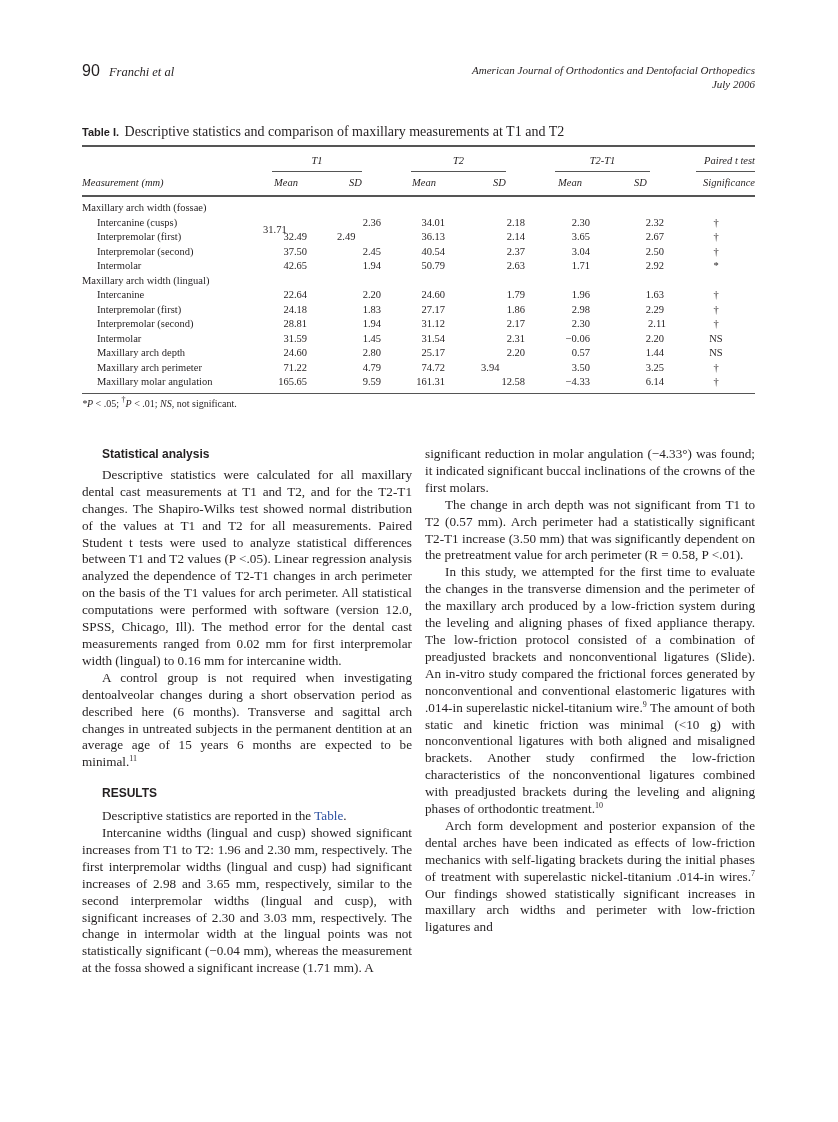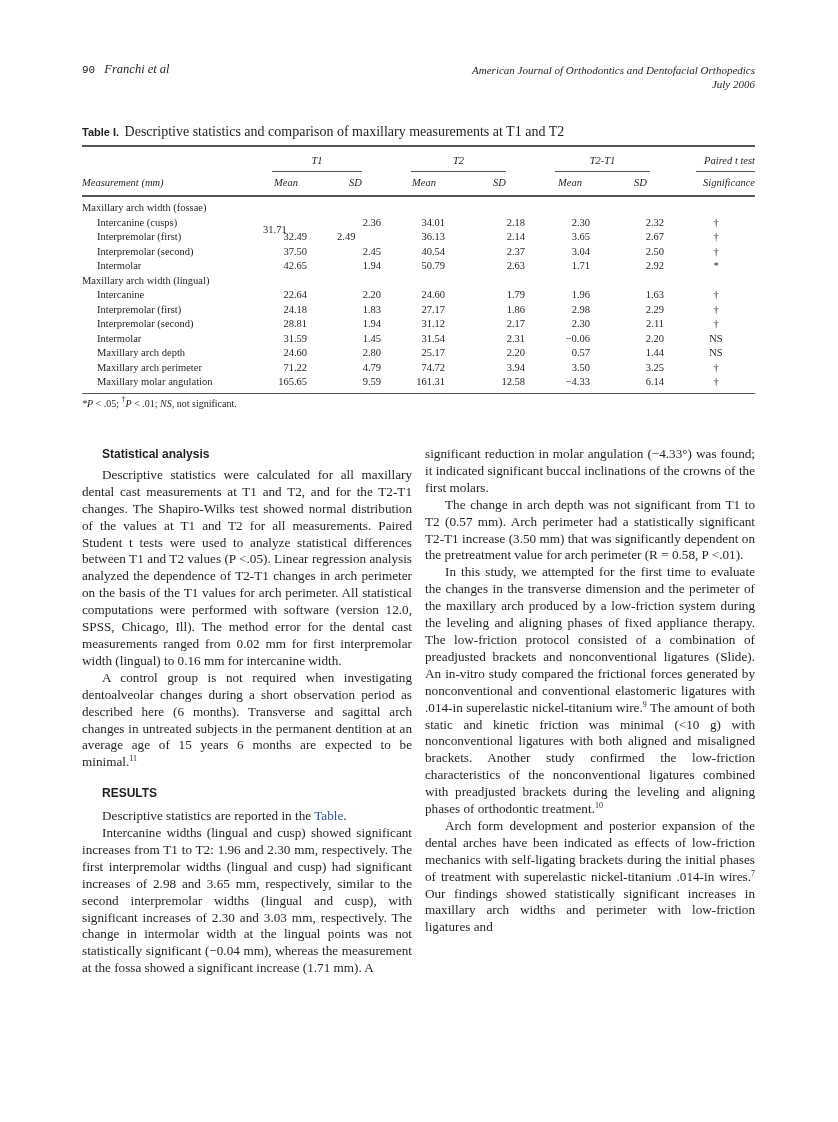--- a/index.html
+++ b/index.html
@@ -1,19 +1,19 @@
 <!DOCTYPE html>
 <html><head>
 <meta charset="utf-8">
 <style>
   html, body { margin:0; padding:0; background:#fff; }
   body { width:838px; height:1122px; position:relative; font-family:"Liberation Serif", serif; color:#231f20; overflow:hidden; }
   .abs { position:absolute; }
   .hdr-left { left:82px; top:62px; font-size:12.5px; }
-  .hdr-left .pg { font-family:Liberation Mono, monospace; font-size:11px; margin-right:6px; }
+  .hdr-left .pg { font-family:Liberation Sans, sans-serif; font-size:16px; margin-right:6px; }
   .hdr-left .auth { font-style:italic; }
   .hdr-right { right:83px; top:64px; font-size:11px; font-style:italic; text-align:right; line-height:13.5px; }
   .tbl-title { left:82px; top:124px; font-size:14px; }
   .tbl-title .lbl { font-family:"Liberation Sans", sans-serif; font-size:11px; font-weight:bold; margin-right:2px; }
   .rule { position:absolute; background:#555; }
   .th { position:absolute; font-size:10.5px; font-style:italic; }
   .cell { position:absolute; font-size:10.5px; }
   .footnote { left:82px; top:398px; font-size:10px; }
   .col { position:absolute; width:330px; font-size:13.2px; line-height:16.9px; text-align:justify; }
   .col p { margin:0; text-indent:20px; }
@@ -111,21 +111,21 @@
     <div class="cell" style="top: 303.5px; left: 481px; width: 44px; text-align: right;">1.86</div>
     <div class="cell" style="top: 303.5px; left: 546px; width: 44px; text-align: right;">2.98</div>
     <div class="cell" style="top: 303.5px; left: 620px; width: 44px; text-align: right;">2.29</div>
     <div class="cell" style="top: 303.5px; left: 705px; width: 22px; text-align: center;">†</div>
     <div class="cell" style="left: 97px; top: 318px;">Interpremolar (second)</div>
     <div class="cell" style="top: 318px; left: 263px; width: 44px; text-align: right;">28.81</div>
     <div class="cell" style="top: 318px; left: 337px; width: 44px; text-align: right;">1.94</div>
     <div class="cell" style="top: 318px; left: 401px; width: 44px; text-align: right;">31.12</div>
     <div class="cell" style="top: 318px; left: 481px; width: 44px; text-align: right;">2.17</div>
     <div class="cell" style="top: 318px; left: 546px; width: 44px; text-align: right;">2.30</div>
-    <div class="cell" style="top: 318px; left: 620px; width: 44px; text-align: right;">2.11</div>
+    <div class="cell" style="top: 318px; left: 648px; width: 44px; ">2.11</div>
     <div class="cell" style="top: 318px; left: 705px; width: 22px; text-align: center;">†</div>
     <div class="cell" style="left: 97px; top: 332.5px;">Intermolar</div>
     <div class="cell" style="top: 332.5px; left: 263px; width: 44px; text-align: right;">31.59</div>
     <div class="cell" style="top: 332.5px; left: 337px; width: 44px; text-align: right;">1.45</div>
     <div class="cell" style="top: 332.5px; left: 401px; width: 44px; text-align: right;">31.54</div>
     <div class="cell" style="top: 332.5px; left: 481px; width: 44px; text-align: right;">2.31</div>
     <div class="cell" style="top: 332.5px; left: 546px; width: 44px; text-align: right;">−0.06</div>
     <div class="cell" style="top: 332.5px; left: 620px; width: 44px; text-align: right;">2.20</div>
     <div class="cell" style="top: 332.5px; left: 705px; width: 22px; text-align: center;">NS</div>
     <div class="cell" style="left: 97px; top: 347px;">Maxillary arch depth</div>
@@ -133,21 +133,21 @@
     <div class="cell" style="top: 347px; left: 337px; width: 44px; text-align: right;">2.80</div>
     <div class="cell" style="top: 347px; left: 401px; width: 44px; text-align: right;">25.17</div>
     <div class="cell" style="top: 347px; left: 481px; width: 44px; text-align: right;">2.20</div>
     <div class="cell" style="top: 347px; left: 546px; width: 44px; text-align: right;">0.57</div>
     <div class="cell" style="top: 347px; left: 620px; width: 44px; text-align: right;">1.44</div>
     <div class="cell" style="top: 347px; left: 705px; width: 22px; text-align: center;">NS</div>
     <div class="cell" style="left: 97px; top: 361.5px;">Maxillary arch perimeter</div>
     <div class="cell" style="top: 361.5px; left: 263px; width: 44px; text-align: right;">71.22</div>
     <div class="cell" style="top: 361.5px; left: 337px; width: 44px; text-align: right;">4.79</div>
     <div class="cell" style="top: 361.5px; left: 401px; width: 44px; text-align: right;">74.72</div>
-    <div class="cell" style="top: 361.5px; left: 481px; width: 44px; text-align: right;">3.94</div>
+    <div class="cell" style="top: 361.5px; left: 481px; width: 44px; ">3.94</div>
     <div class="cell" style="top: 361.5px; left: 546px; width: 44px; text-align: right;">3.50</div>
     <div class="cell" style="top: 361.5px; left: 620px; width: 44px; text-align: right;">3.25</div>
     <div class="cell" style="top: 361.5px; left: 705px; width: 22px; text-align: center;">†</div>
     <div class="cell" style="left: 97px; top: 376px;">Maxillary molar angulation</div>
     <div class="cell" style="top: 376px; left: 263px; width: 44px; text-align: right;">165.65</div>
     <div class="cell" style="top: 376px; left: 337px; width: 44px; text-align: right;">9.59</div>
     <div class="cell" style="top: 376px; left: 401px; width: 44px; text-align: right;">161.31</div>
     <div class="cell" style="top: 376px; left: 481px; width: 44px; text-align: right;">12.58</div>
     <div class="cell" style="top: 376px; left: 546px; width: 44px; text-align: right;">−4.33</div>
     <div class="cell" style="top: 376px; left: 620px; width: 44px; text-align: right;">6.14</div>

